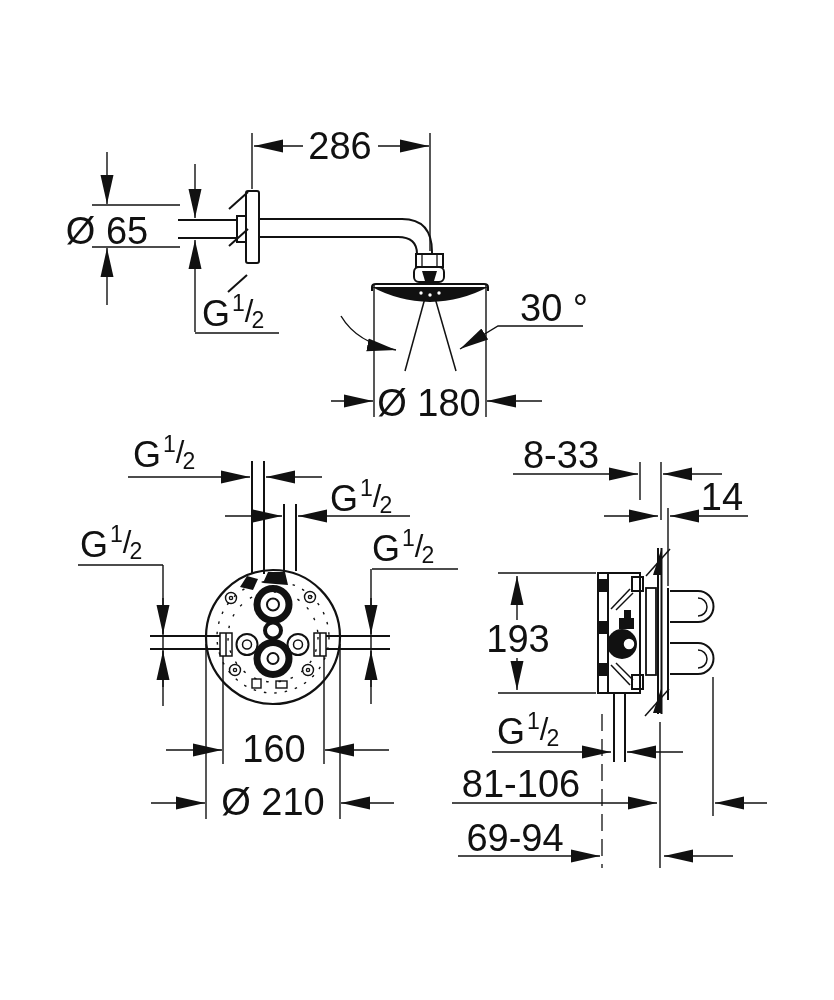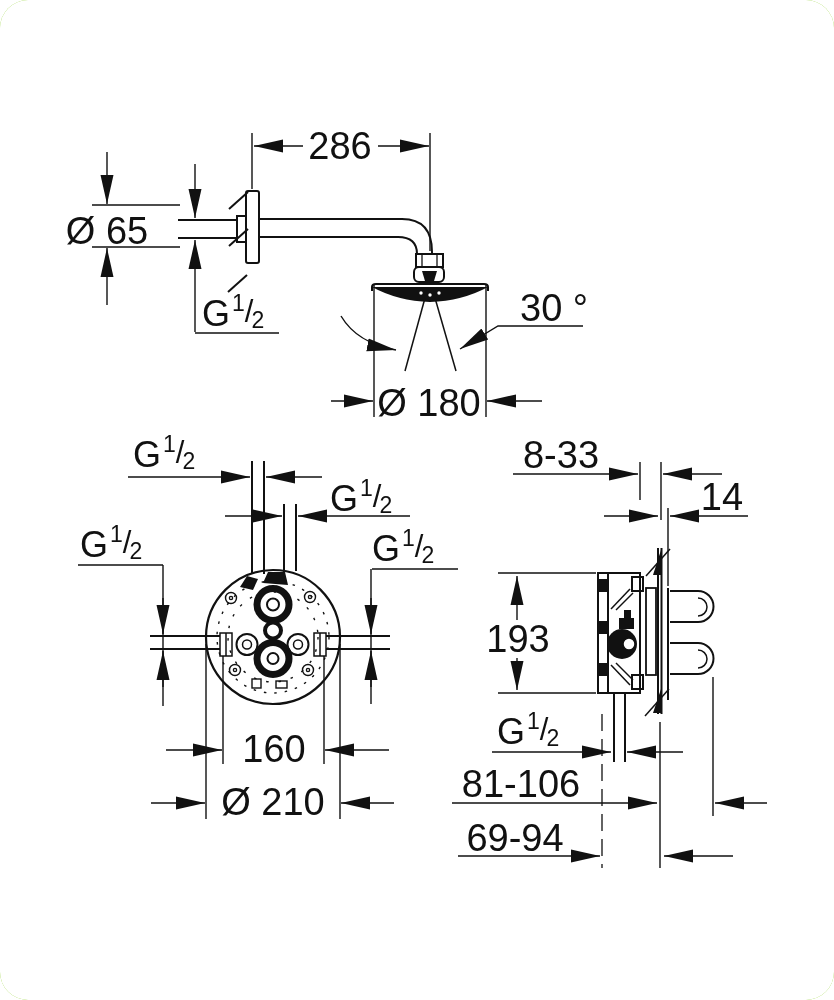--- a/index.html
+++ b/index.html
@@ -1,17 +1,17 @@
 <!DOCTYPE html>
 <html><head>
 <meta charset="utf-8">
 <style>
   html,body{margin:0;padding:0;background:#fff;}
   .page{position:relative;width:834px;height:1000px;background:#84cc16;overflow:hidden;
-        font-family:"Liberation Sans", sans-serif;border-radius:28px;}
+        font-family:"Liberation Sans", sans-serif;}
   svg text{font-family:"Liberation Sans", sans-serif;fill:#111;}
   .dimtxt{font-size:38px;}
   .g-label{font-size:36px;}
 </style>
 </head>
 <body>
 
 <div class="page">
 <svg width="834" height="1000" viewBox="0 0 834 1000">
   <defs>

